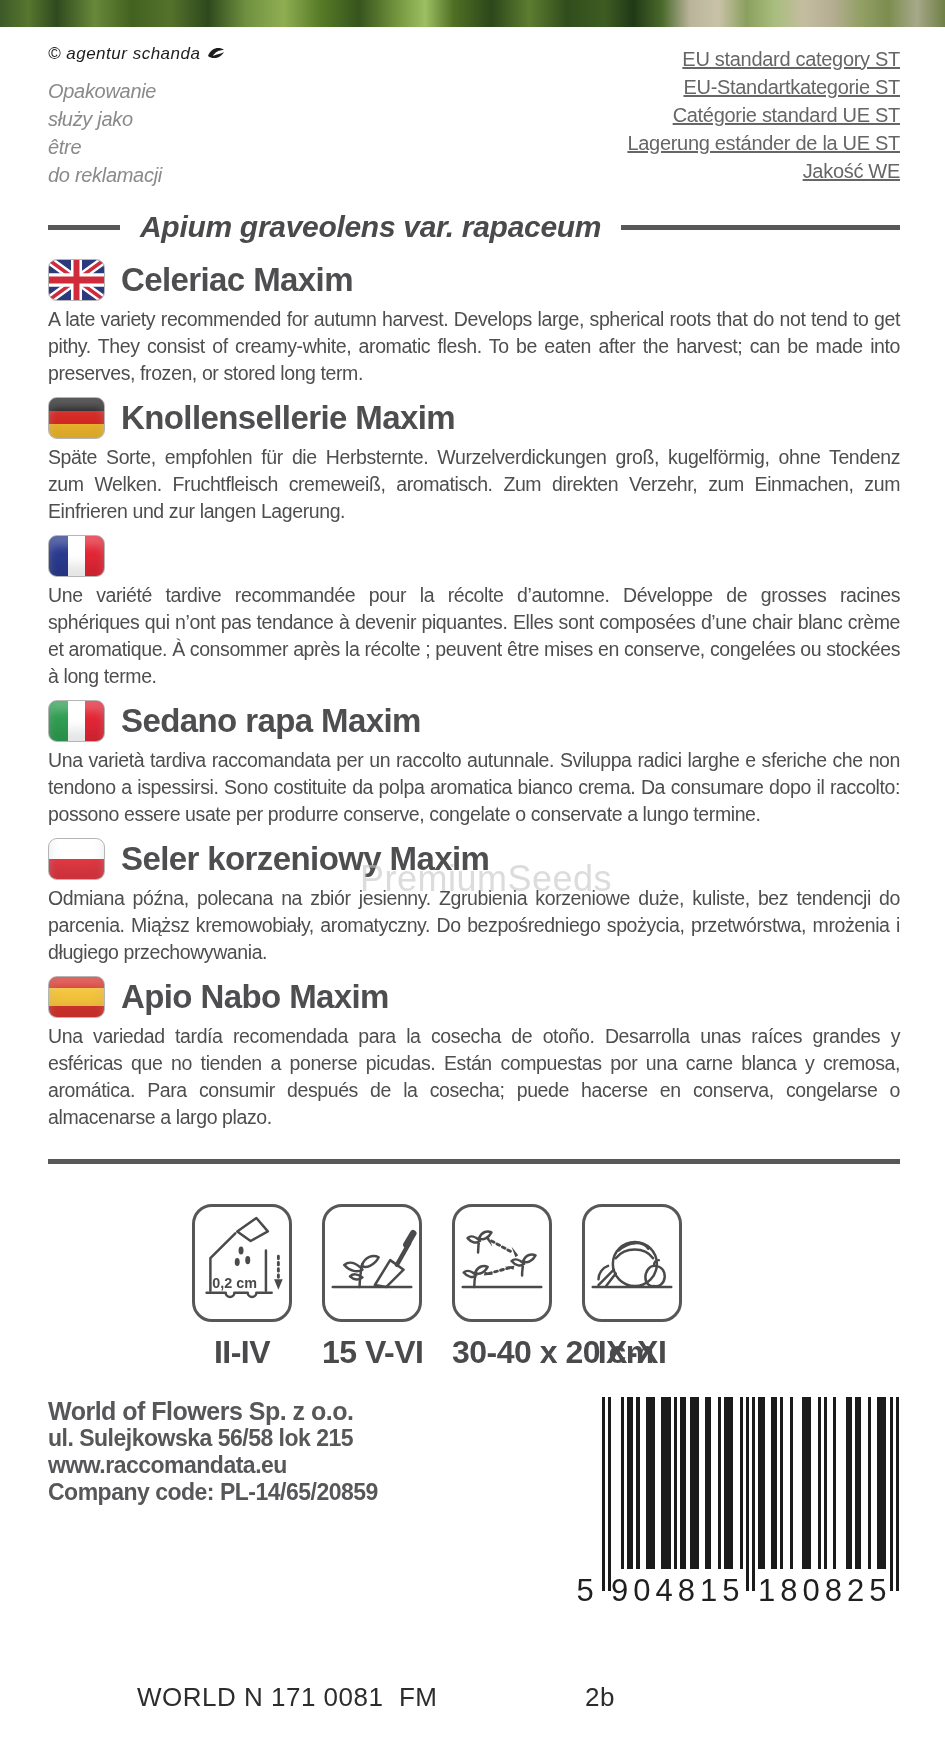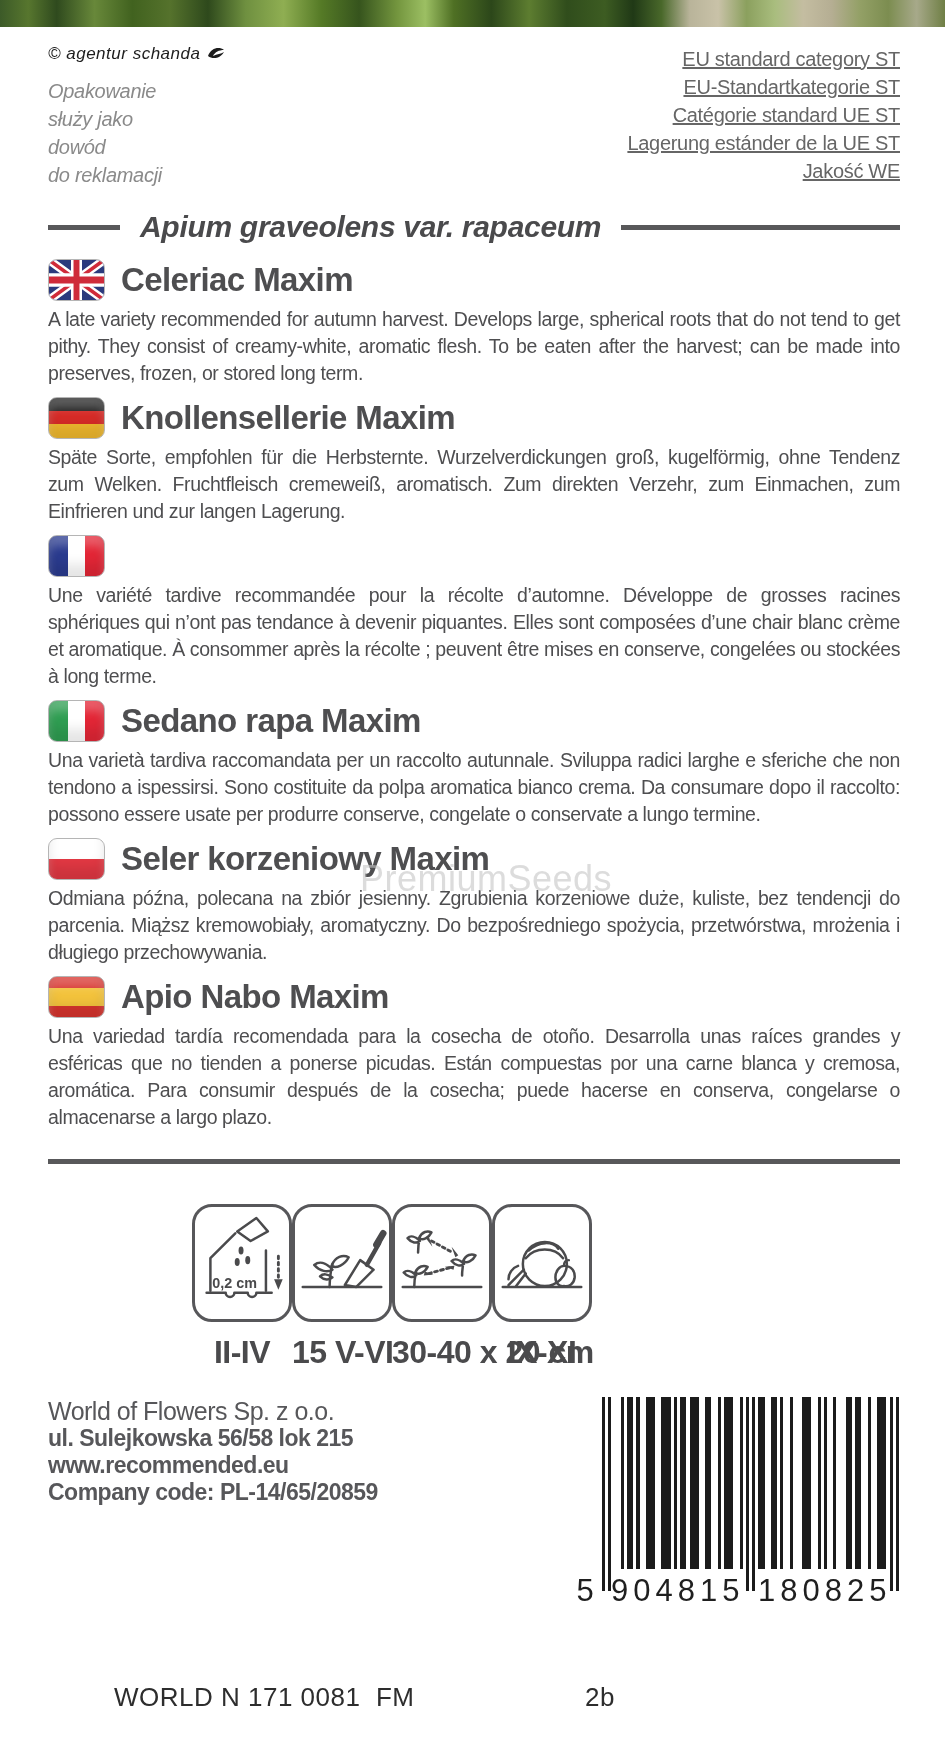--- a/index.html
+++ b/index.html
@@ -48,44 +48,44 @@
   .flag-es{background:linear-gradient(to bottom,#d7342e 0 27%,#f3c33c 27% 73%,#d7342e 73% 100%);}
   h2.sec-title{font-size:33px;font-weight:bold;color:#4e4e50;margin:0;letter-spacing:-.6px;}
   p.sec-body{font-size:19.5px;line-height:27px;letter-spacing:-.4px;color:#4e4e50;
              text-align:justify;margin:4px 0 8px 0;}
   
   .watermark{position:absolute;left:360px;top:858px;font-size:36px;color:#c6c6c6;opacity:.6;
              letter-spacing:.5px;pointer-events:none;}
   
   .divider{height:5px;background:#58585a;margin-top:28px;}
   
-  .picto-row{display:flex;margin:40px 0 0 144px;}
+  .picto-row{display:flex;gap:30px;margin:40px 0 0 144px;}
   .picto-cell{width:100px;text-align:center;}
   .picto-box{width:100px;height:118px;border:3.5px solid #57575a;border-radius:20px;box-sizing:border-box;
              display:flex;align-items:center;justify-content:center;background:#fff;}
   .picto-label{margin-top:12px;font-size:32px;font-weight:bold;color:#4a4a4c;white-space:nowrap;letter-spacing:-.5px;}
   .picto-box svg{stroke:#4a4a4c;fill:none;stroke-width:2.6;stroke-linecap:round;stroke-linejoin:round;}
   .picto-box svg text{stroke:none;fill:#4a4a4c;font-family:"Liberation Sans",sans-serif;}
   
   .bottom-row{display:flex;justify-content:space-between;margin-top:26px;}
   .company{color:#57575a;}
-  .company-name{font-size:25px;font-weight:normal;letter-spacing:-.5px;line-height:28px;}
+  .company-name{font-size:25px;font-weight:bold;letter-spacing:-.5px;line-height:28px;}
   .company-line{font-size:23px;font-weight:bold;letter-spacing:-.5px;line-height:27px;}
   .barcode{position:relative;width:328px;height:212px;flex:0 0 auto;}
   .bc-bars{position:absolute;left:30px;top:0;width:298px;height:196px;display:flex;align-items:flex-start;}
   .bc-mod{height:172px;}
   .bc-mod.guard{height:194px;}
   .bc-mod.on{background:#1b1b1b;}
   .bc-digit{position:absolute;bottom:0;font-size:31px;color:#1f1f1f;letter-spacing:5px;text-align:center;}
   .bc-first{left:0;width:26px;letter-spacing:0;}
   .bc-left{left:39px;width:132px;}
   .bc-right{left:186px;width:132px;}
   
   .print-line span{position:absolute;top:1682px;font-size:26px;color:#2d2d2d;letter-spacing:.5px;white-space:pre;}
-  .print-code{left:114px;}
+  .print-code{left:137px;}
   .batch-code{left:585px;}
 </style>
 </head>
 <body>
 
 <div class="sheet">
 
   <div class="photo-strip"></div>
 
   <div class="content">
@@ -95,21 +95,21 @@
           <span>© agentur schanda</span>
           <span>
             <svg width="20" height="15" viewBox="0 0 20 15">
                 <path d="M2 11 C5 3 13 1 18 5 C13 5 9 7 7 11 C11 9 15 9 18 7 C15 13 7 15 2 11 Z" fill="#1d1d1d"></path>
               </svg>
           </span>
         </div>
         <div class="left-notes">
           <div>Opakowanie</div>
           <div>służy jako</div>
-          <div>dowód</div>
+          <div>être</div>
           <div>do reklamacji</div>
         </div>
       </div>
       <div class="right-notes">
         <div>EU standard category ST</div>
         <div>EU-Standartkategorie ST</div>
         <div>Catégorie standard UE ST</div>
         <div>Lagerung estánder de la UE ST</div>
         <div>Jakość WE</div>
       </div>
@@ -251,21 +251,21 @@
         </div>
         <div class="picto-label">IX-XI</div>
       </div>
 
     </div>
 
     <div class="bottom-row">
       <div class="company">
         <div class="company-name">World of Flowers Sp. z o.o.</div>
         <div class="company-line">ul. Sulejkowska 56/58 lok 215</div>
-        <div class="company-line">www.recommended.eu</div>
+        <div class="company-line">www.raccomandata.eu</div>
         <div class="company-line">Company code: PL-14/65/20859</div>
       </div>
 
       <div class="barcode">
         <div class="bc-bars">
             <div class="bc-mod on guard" style="width: 3.13684px;"></div>
             <div class="bc-mod guard" style="width: 3.13684px;"></div>
             <div class="bc-mod on guard" style="width: 3.13684px;"></div>
             <div class="bc-mod" style="width: 3.13684px;"></div>
             <div class="bc-mod" style="width: 3.13684px;"></div>

